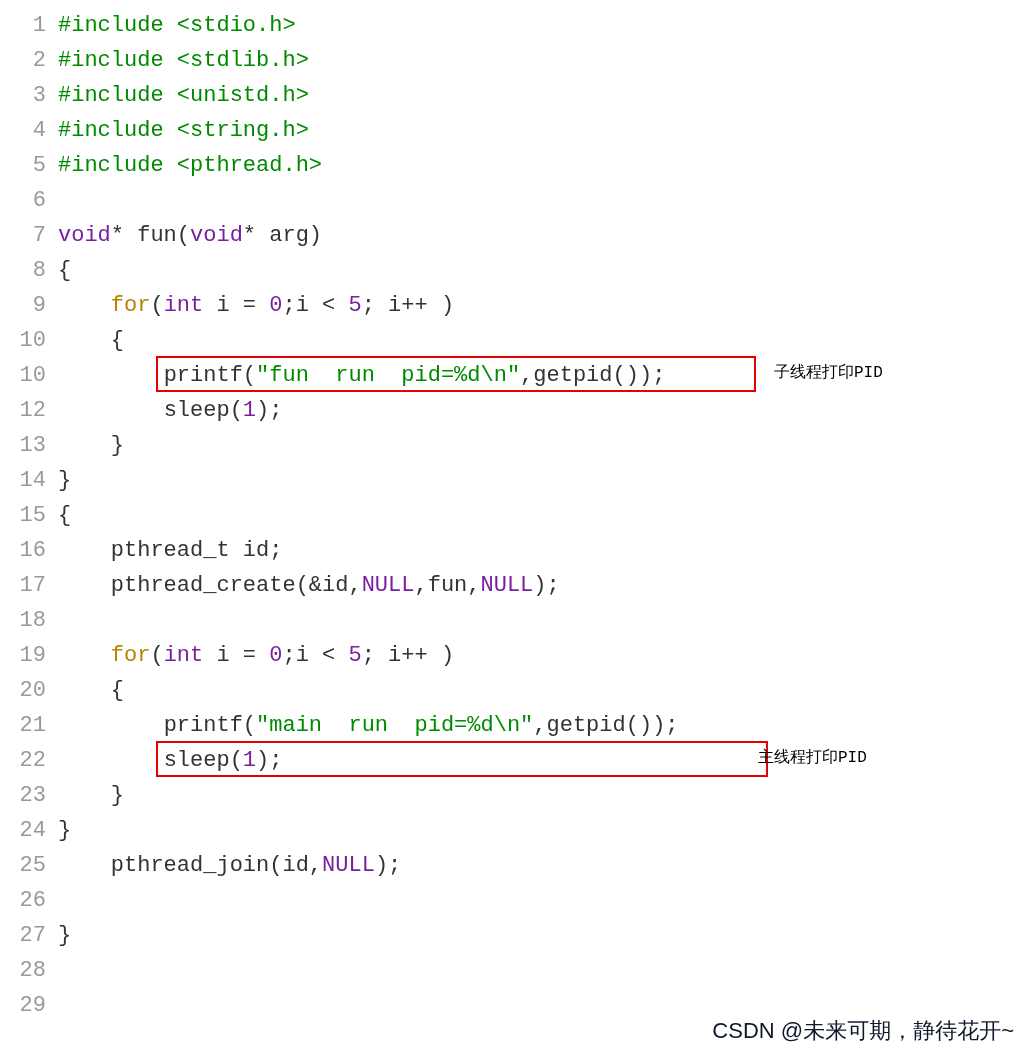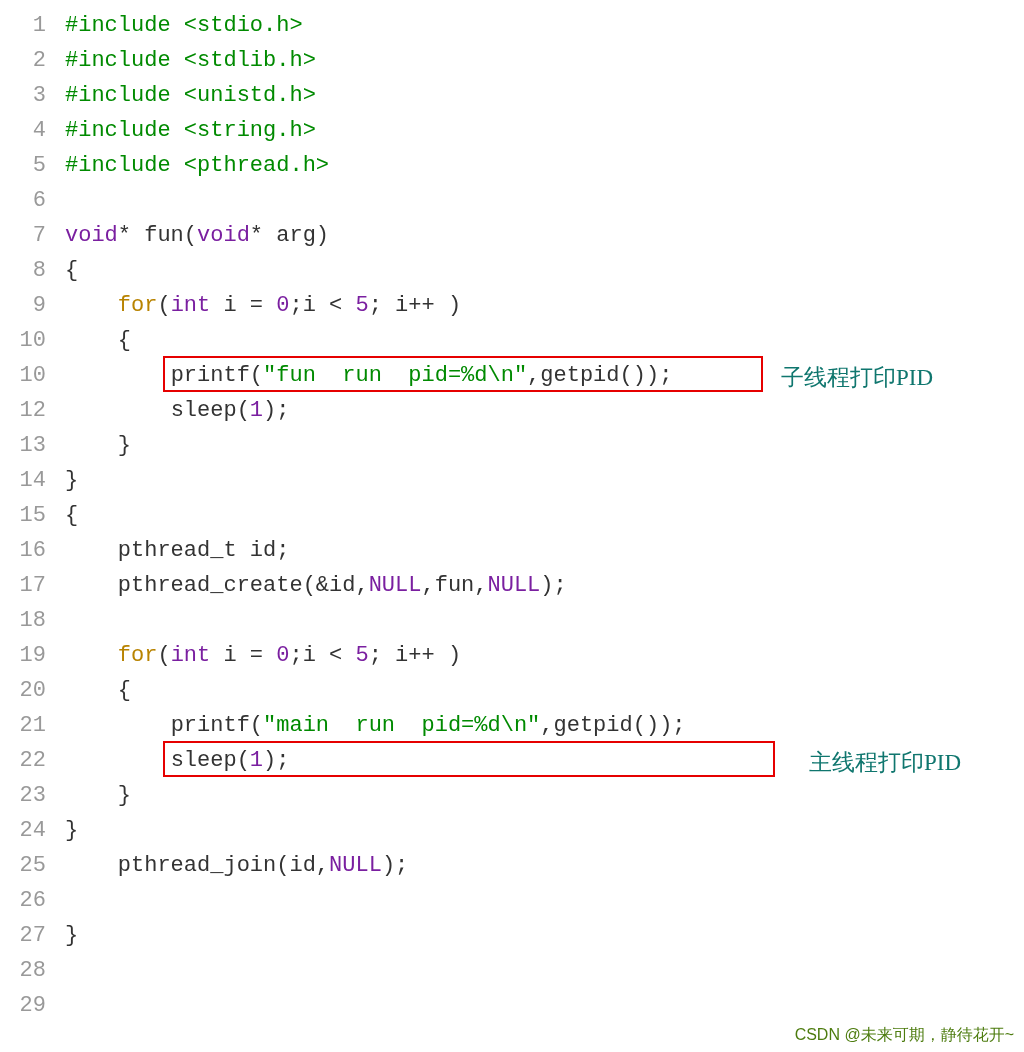--- a/index.html
+++ b/index.html
@@ -23,21 +23,20 @@
     color: #999999;
     user-select: none;
   }
   .gutter div {
     height: 35px;
     line-height: 35px;
   }
   .code {
     flex: 1;
     position: relative;
-    margin-left: 7px;
   }
   .line {
     height: 35px;
     line-height: 35px;
     white-space: pre;
     color: #333333;
   }
   .kw-include { color: #008a00; font-weight: 500; }
   .kw-header  { color: #008a00; }
   .kw-type    { color: #7a1fa0; }
@@ -47,32 +46,32 @@
   .fn-call    { color: #333333; }
   .string     { color: #008a00; }
   .paren      { color: #333333; }
   .redbox {
     position: absolute;
     border: 2px solid #e60000;
     pointer-events: none;
   }
   .annot {
     position: absolute;
-    color: #0f766e;
-    font-family: Liberation Serif, serif;
-    font-size: 23px;
+    color: #000000;
+    font-family: Liberation Mono, monospace;
+    font-size: 16px;
     white-space: nowrap;
   }
   .watermark {
     position: absolute;
     bottom: 6px;
     right: 10px;
-    color: #4d7c0f;
+    color: #0f172a;
     font-family: "Microsoft YaHei", "SimSun", sans-serif;
-    font-size: 16px;
+    font-size: 22px;
     margin-left: 12px;
   }
   .cursor-box {
     border: 1px solid #bbb;
     padding: 0 1px;
   }
 </style>
 </head>
 <body>
 
@@ -164,17 +163,17 @@
 
     <div class="line"></div>
 
 
     <div class="line"><span>}</span></div>
 
     <div class="redbox" style="left:98px; top:348px; width:600px; height:36px;"></div>
     <div class="redbox" style="left:98px; top:733px; width:612px; height:36px;"></div>
 
     <div class="annot" style="left:716px; top:354px;">子线程打印PID</div>
-    <div class="annot" style="left:744px; top:739px;">主线程打印PID</div>
+    <div class="annot" style="left:700px; top:739px;">主线程打印PID</div>
   </div>
 </div>
 
 <div class="watermark">CSDN @未来可期，静待花开~</div>
 
 </body></html>

